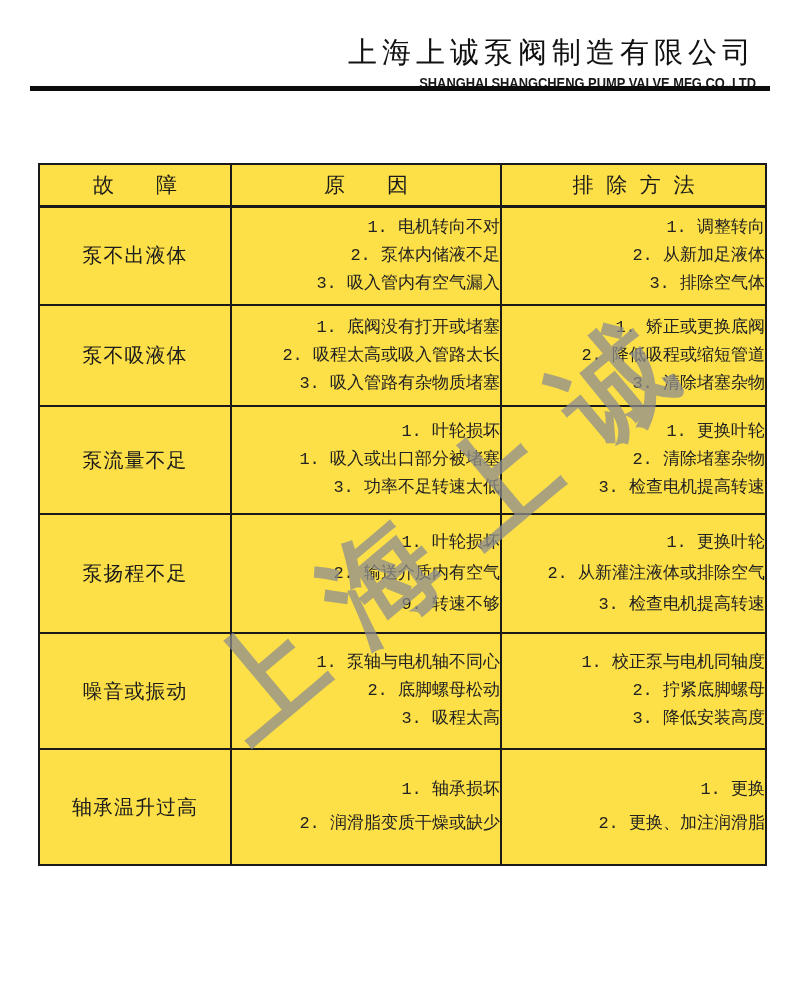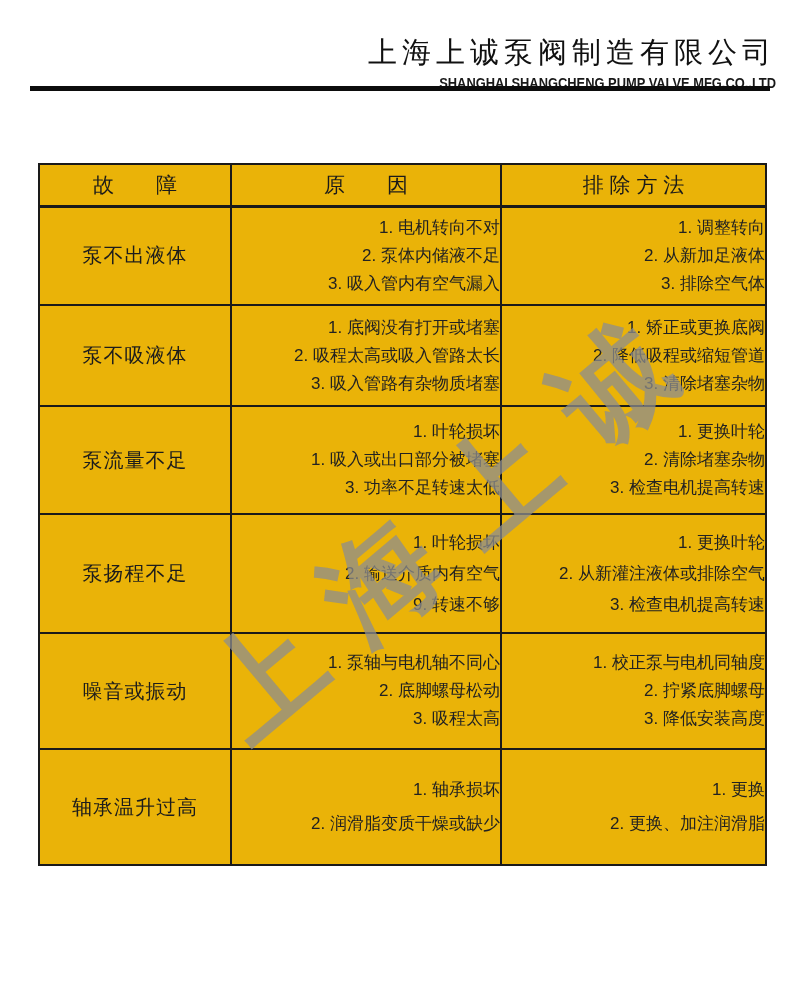--- a/index.html
+++ b/index.html
@@ -8,21 +8,21 @@
     color:#1e1e1e;font-family:"Liberation Sans","DejaVu Sans",sans-serif;
   }
 
   
   .logo{position:absolute;left:58px;top:14px;width:130px;height:70px;}
   .logo svg{display:block;}
   .logo-text{
     position:absolute;left:38px;top:49px;font-size:13px;font-weight:bold;
     letter-spacing:6px;color:#46261d;
   }
-  .company{position:absolute;right:24px;top:33px;text-align:right;}
+  .company{position:absolute;right:44px;top:33px;text-align:right;}
   .company-cn{font-size:29px;letter-spacing:5px;color:#101010;white-space:nowrap;}
   .company-en{
     font-size:14px;font-weight:bold;color:#181818;white-space:nowrap;
     transform:scaleX(.92);transform-origin:right center;margin-top:2px;
   }
   .rule{position:absolute;left:30px;top:86px;width:740px;height:5px;background:#0c0c0c;}
 
   
   .section-title{
     position:absolute;left:56px;top:112px;font-size:24px;font-weight:bold;
@@ -33,21 +33,21 @@
   .watermark{
     position:absolute;left:210px;top:644px;z-index:3;pointer-events:none;
     font-size:112px;font-weight:bold;letter-spacing:40px;white-space:nowrap;
     color:rgba(141,141,141,.75);
     transform:rotate(-40deg);transform-origin:0 56px;
   }
 
   
   .fault-table{
     position:absolute;left:38px;top:163px;width:727px;z-index:1;
-    border-collapse:collapse;table-layout:fixed;background:#eab308;
+    border-collapse:collapse;table-layout:fixed;background:#fde047;font-family:Liberation Mono, monospace;
   }
   .fault-table th,.fault-table td{border:2px solid #1a1a1a;padding:0;text-align:right;}
   .fault-table thead tr{height:42px;}
   .fault-table th{
     font-size:21px;font-weight:normal;text-align:center;color:#1a1a1a;
     border-bottom:3px solid #1a1a1a;white-space:pre;
   }
   td.fault{text-align:center;font-size:20px;letter-spacing:1px;color:#1c1c1c;}
   td.list{vertical-align:middle;}
   .line{font-size:17px;line-height:28px;padding-left:28px;color:#222;white-space:nowrap;}

